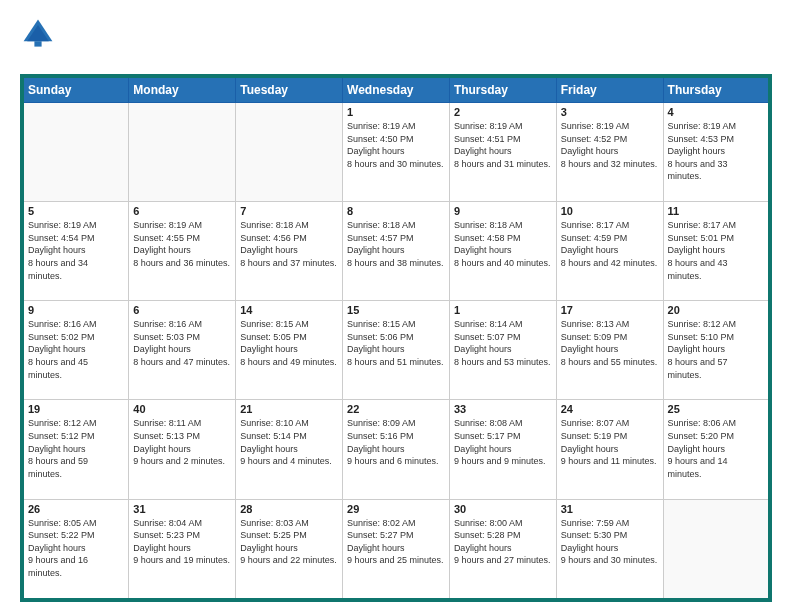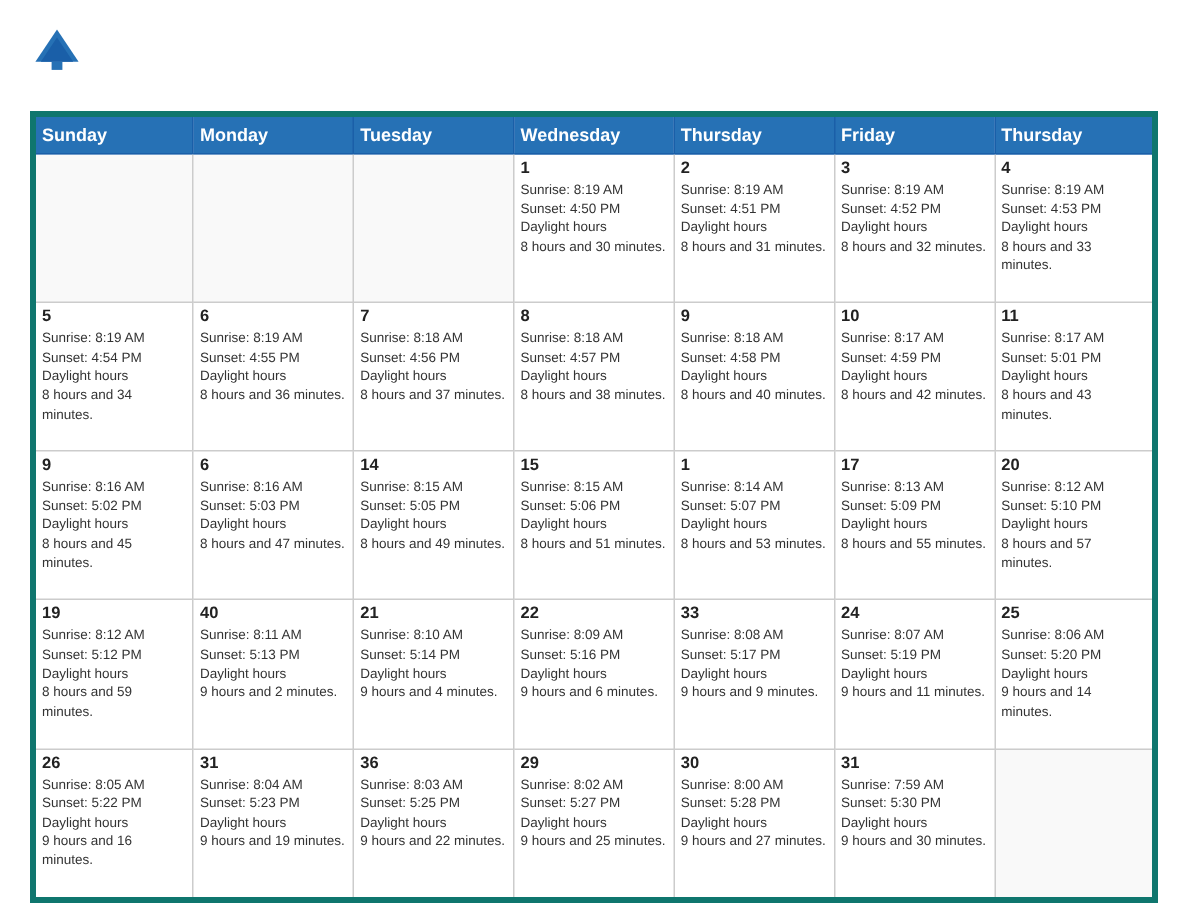--- a/index.html
+++ b/index.html
@@ -249,21 +249,21 @@
         <tr>
           <td>
             <div class="day-number">26</div>
             <div class="day-info">Sunrise: 8:05 AM<br>Sunset: 5:22 PM<br>Daylight hours<br>9 hours and 16 minutes.</div>
           </td>
           <td>
             <div class="day-number">31</div>
             <div class="day-info">Sunrise: 8:04 AM<br>Sunset: 5:23 PM<br>Daylight hours<br>9 hours and 19 minutes.</div>
           </td>
           <td>
-            <div class="day-number">36</div>
+            <div class="day-number">28</div>
             <div class="day-info">Sunrise: 8:03 AM<br>Sunset: 5:25 PM<br>Daylight hours<br>9 hours and 22 minutes.</div>
           </td>
           <td>
             <div class="day-number">29</div>
             <div class="day-info">Sunrise: 8:02 AM<br>Sunset: 5:27 PM<br>Daylight hours<br>9 hours and 25 minutes.</div>
           </td>
           <td>
             <div class="day-number">30</div>
             <div class="day-info">Sunrise: 8:00 AM<br>Sunset: 5:28 PM<br>Daylight hours<br>9 hours and 27 minutes.</div>
           </td>

